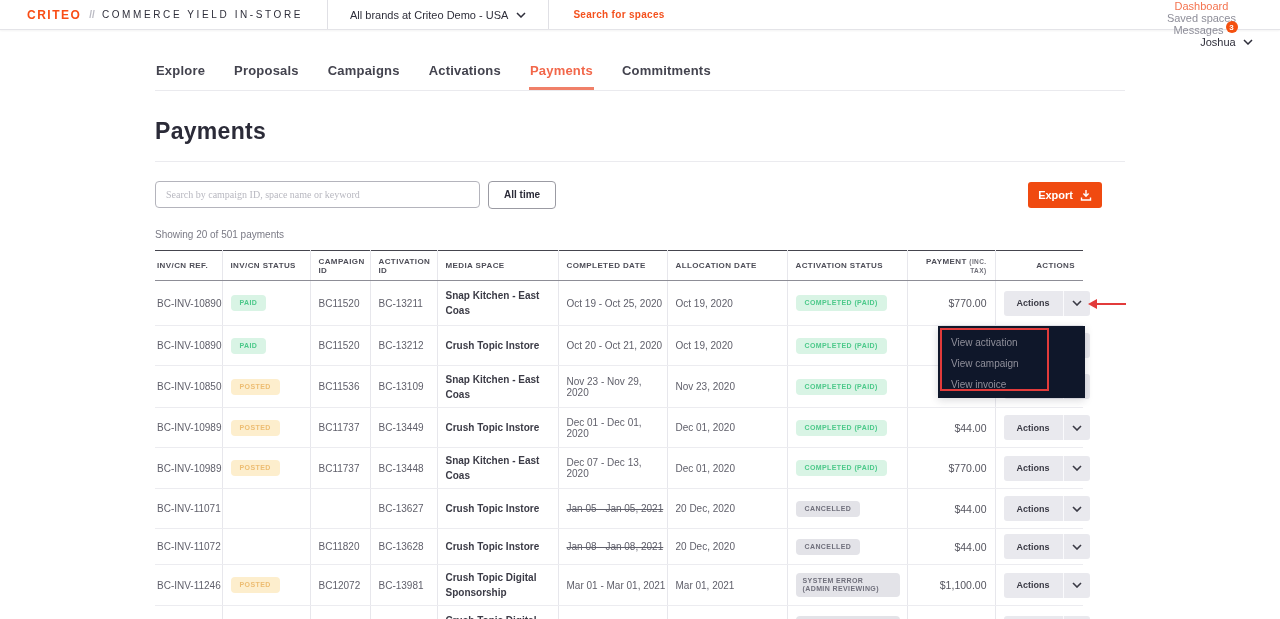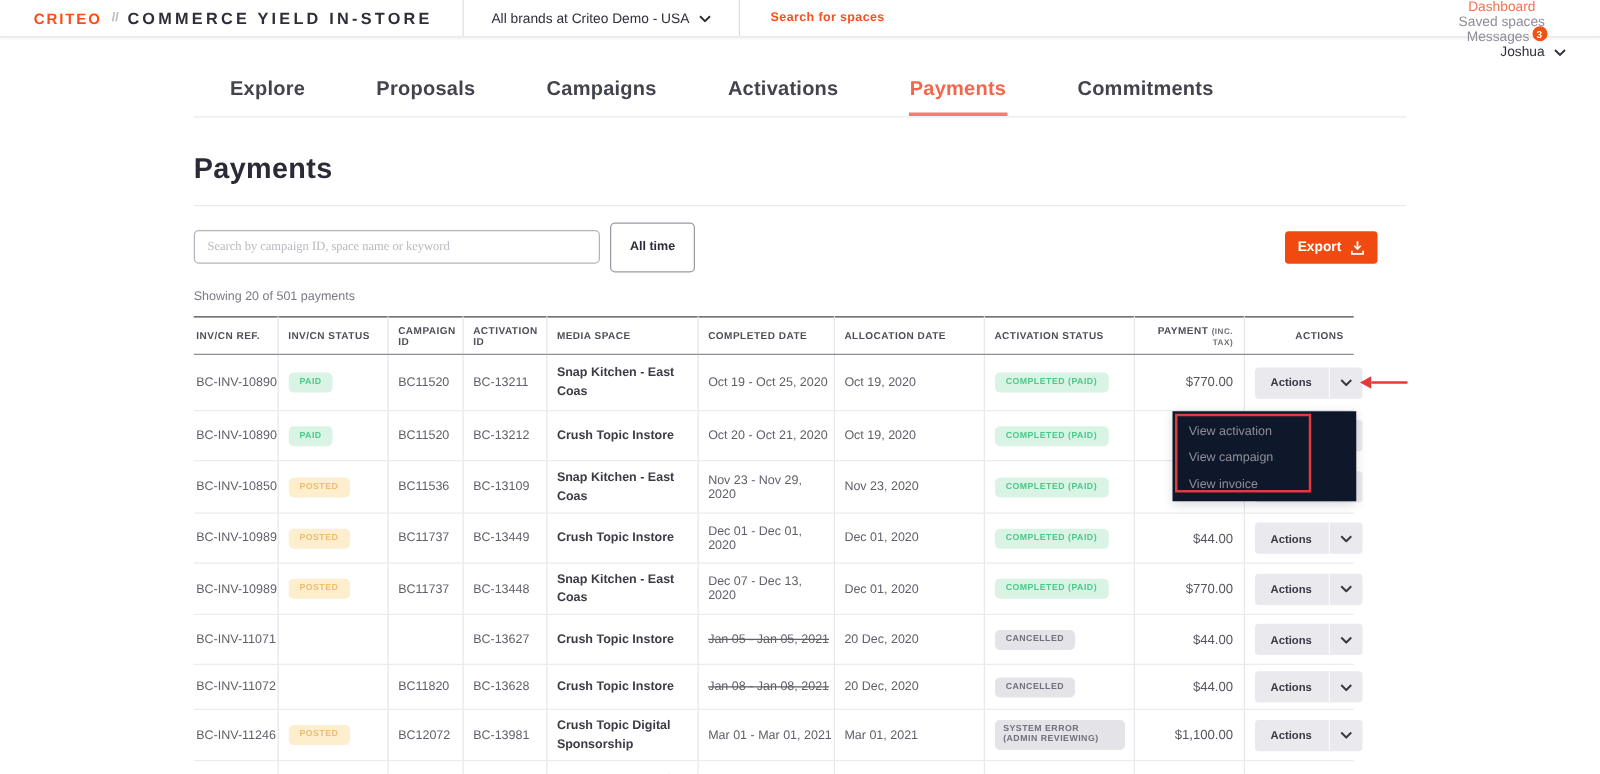--- a/index.html
+++ b/index.html
@@ -9,54 +9,54 @@
 
   
   .topbar { height:30px; display:flex; align-items:stretch; background:#fff;
     border-bottom:1px solid #e4e4e8; box-shadow:0 1px 2px rgba(0,0,0,.05);
     position:relative; z-index:20; }
   .tb-left, .tb-right { display:flex; align-items:center; }
   .tb-left { padding-left:27px; }
   .tb-right { margin-left:auto; padding-right:14px;flex-direction:column; }
   .logo { color:#f94d15; font-weight:800; font-size:12px; letter-spacing:1.5px; }
   .logo-sep { color:#b9b9c2; font-size:10px; margin:0 7px 0 8px; font-weight:700; }
-  .product { color:#2e2e3a; font-size:13px; font-weight:700; letter-spacing:2.6px; }
+  .product { color:#2e2e3a; font-size:10px; font-weight:400; letter-spacing:2.6px; }
   .tb-divider { width:1px; background:#e0e0e5; align-self:stretch; margin:0 0; }
   .brand-sel { display:flex; align-items:center; gap:8px; padding:0 22px; font-size:11px;
     color:#2e2e3a; font-weight:500; cursor:pointer; }
   .search-spaces { color:#f4511e; font-size:10px; font-weight:700; letter-spacing:.3px;
     padding:0 24px; cursor:pointer; }
   .tb-link { font-size:11px; color:#8e8e99; margin-right:30px; cursor:pointer; }
   .tb-link.active { color:#f4734f; }
   .messages-wrap { display:flex; align-items:flex-start; margin-right:22px; cursor:pointer; }
   .msg-badge { display:inline-flex; align-items:center; justify-content:center;
     width:12px; height:12px; border-radius:50%; background:#f4500f; color:#fff;
     font-size:8px; font-weight:700; margin:-3px 0 0 2px; }
   .user { display:flex; align-items:center; gap:7px; font-size:11px; color:#2e2e3a;
     font-weight:500; padding-left:20px; cursor:pointer; }
   .chev { color:#2e2e3a; display:inline-flex; }
 
   
   .content { margin-left:155px; width:970px; }
 
   .tabs { display:flex; gap:27px; margin-top:25px; border-bottom:1px solid #eaeaee; }
-  .tab { font-size:16px; font-weight:700; color:#43434e; padding:8px 1px 12px;
-    letter-spacing:.2px; cursor:pointer;margin-left:28px; }
+  .tab { font-size:13px; font-weight:700; color:#43434e; padding:8px 1px 12px;
+    letter-spacing:.2px; cursor:pointer; }
   .tab.active { color:#f2674a; box-shadow:inset 0 -3px 0 #f08068; }
 
   .page-title { margin-top:27px; font-size:23px; font-weight:800; color:#2b2b38;
     letter-spacing:.3px; }
   .rule { border-top:1px solid #ebebef; margin-top:16px; }
 
   .filters { display:flex; align-items:center; margin-top:19px; height:27px; }
   .search-input { width:325px; height:27px; border:1px solid #b4b4bc; border-radius:4px;
     padding:0 10px; font-size:10px; color:#55555f; outline:none;
     font-family:Liberation Serif, serif; }
   .search-input::placeholder { color:#b8b8c0; }
-  .time-btn { height:40px; margin-left:8px; border:1px solid #9b9ba3; border-radius:4px;
+  .time-btn { height:28px; margin-left:8px; border:1px solid #9b9ba3; border-radius:4px;
     background:#fff; padding:0 15px; font-size:10px; font-weight:700; color:#2b2b38;
     cursor:pointer; font-family:"Liberation Sans", sans-serif; }
   .export-btn { margin-left:auto; margin-right:23px; height:26px; border:none;
     border-radius:3px; background:#f04a10; color:#fff; font-size:11px; font-weight:700;
     padding:0 10px; display:flex; align-items:center; gap:7px; cursor:pointer;
     font-family:"Liberation Sans", sans-serif; }
 
   .showing { margin-top:21px; font-size:10px; color:#7a7a85; }
 
   

